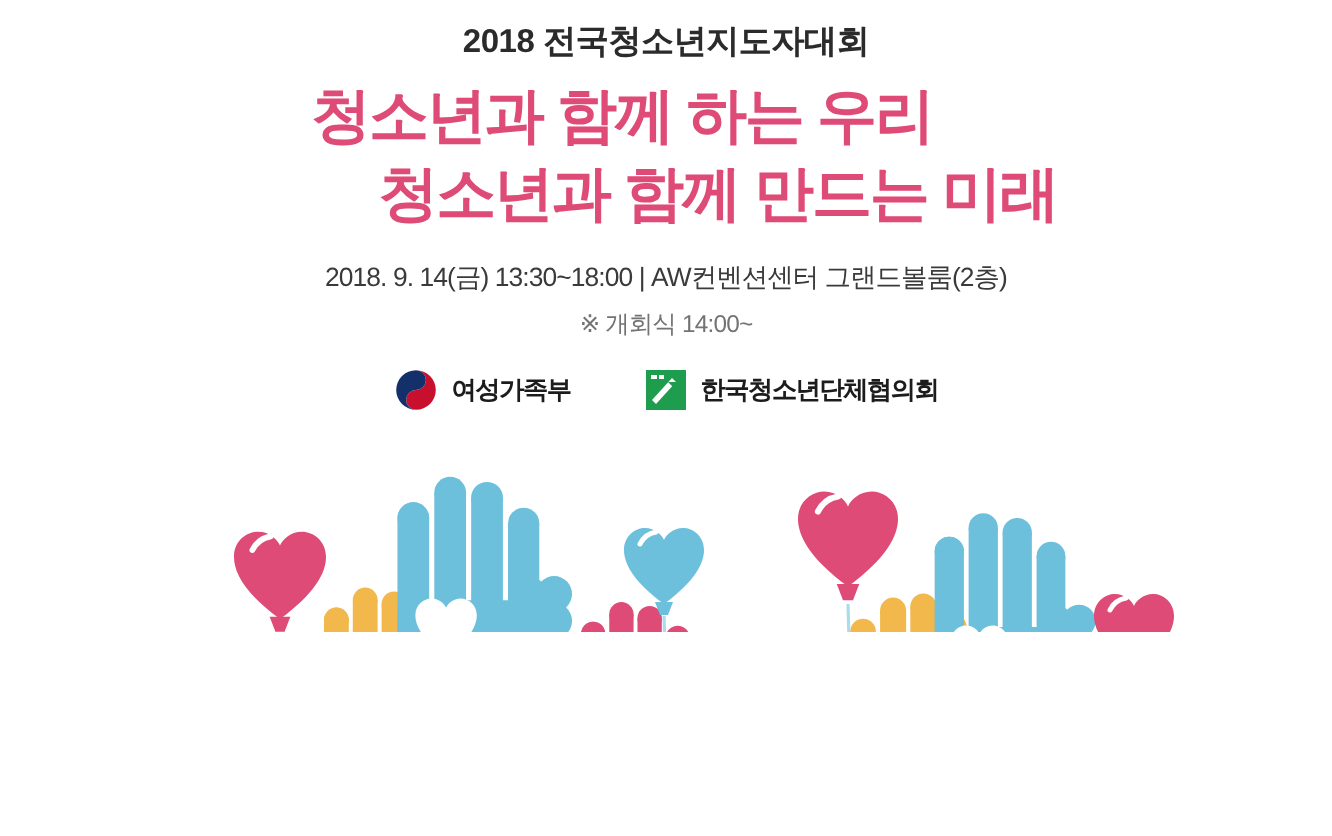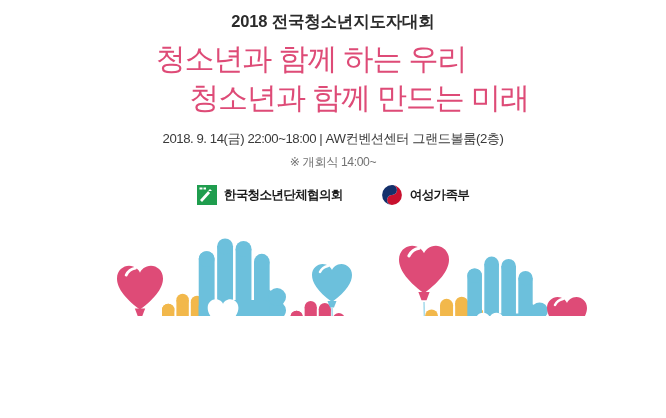--- a/index.html
+++ b/index.html
@@ -14,21 +14,21 @@
   
   .text-block{position:absolute;left:0;top:0;width:666px;text-align:center;}
 
   .kicker{
     margin-top:12px;
     font-size:16.5px;font-weight:bold;color:#2b2b2b;
     letter-spacing:-0.2px;line-height:1.2;
   }
   .headline{
     margin-top:7px;
-    color:#de4b77;font-weight:normal;
+    color:#de4b77;font-weight:bold;
     font-size:30px;line-height:1.32;letter-spacing:-1.1px;
     white-space:nowrap;
     text-align:center;
   }
   .headline .l1{display:block;transform:translateX(-22px);}
   .headline .l2{display:block;transform:translateX(26px);}
 
   .venue{
     margin-top:13px;
     font-size:13.2px;color:#3a3a3a;letter-spacing:-0.45px;line-height:1.25;
@@ -218,40 +218,40 @@
 
   <div class="text-block">
 
     <div class="kicker">2018 전국청소년지도자대회</div>
 
     <div class="headline">
       <span class="l1">청소년과 함께 하는 우리</span>
       <span class="l2">청소년과 함께 만드는 미래</span>
     </div>
 
-    <div class="venue">2018. 9. 14(금) 22:00~18:00 | AW컨벤션센터 그랜드볼룸(2층)</div>
+    <div class="venue">2018. 9. 14(금) 13:30~18:00 | AW컨벤션센터 그랜드볼룸(2층)</div>
     <div class="note">※ 개회식 14:00~</div>
 
     <div class="logos">
+
+      <div class="logo">
+        <svg class="logo-mark" width="22" height="22" viewBox="0 0 40 40">
+          <path d="M20,2 A18,18 0 0 1 20,38 A9,9 0 0 1 20,20 A9,9 0 0 0 20,2 Z" fill="#c8102e"></path>
+          <path d="M20,38 A18,18 0 0 1 20,2 A9,9 0 0 1 20,20 A9,9 0 0 0 20,38 Z" fill="#14306b"></path>
+        </svg>
+        <span class="logo-text">여성가족부</span>
+      </div>
 
       <div class="logo">
         <svg class="logo-mark" width="20" height="20" viewBox="0 0 40 40">
           <rect x="0" y="0" width="40" height="40" fill="#1f9d4e"></rect>
           <path d="M6,30 L26,8 L30,12 L10,34 Z" fill="#ffffff"></path>
           <path d="M22,12 L34,12 L34,24 Z" fill="#1f9d4e"></path>
           <rect x="5" y="5" width="6" height="4" fill="#ffffff"></rect>
           <rect x="13" y="5" width="5" height="4" fill="#ffffff"></rect>
         </svg>
         <span class="logo-text">한국청소년단체협의회</span>
       </div>
 
-      <div class="logo">
-        <svg class="logo-mark" width="22" height="22" viewBox="0 0 40 40">
-          <path d="M20,2 A18,18 0 0 1 20,38 A9,9 0 0 1 20,20 A9,9 0 0 0 20,2 Z" fill="#c8102e"></path>
-          <path d="M20,38 A18,18 0 0 1 20,2 A9,9 0 0 1 20,20 A9,9 0 0 0 20,38 Z" fill="#14306b"></path>
-        </svg>
-        <span class="logo-text">여성가족부</span>
-      </div>
-
     </div>
   </div>
 
 </div>
 
 </body></html>

